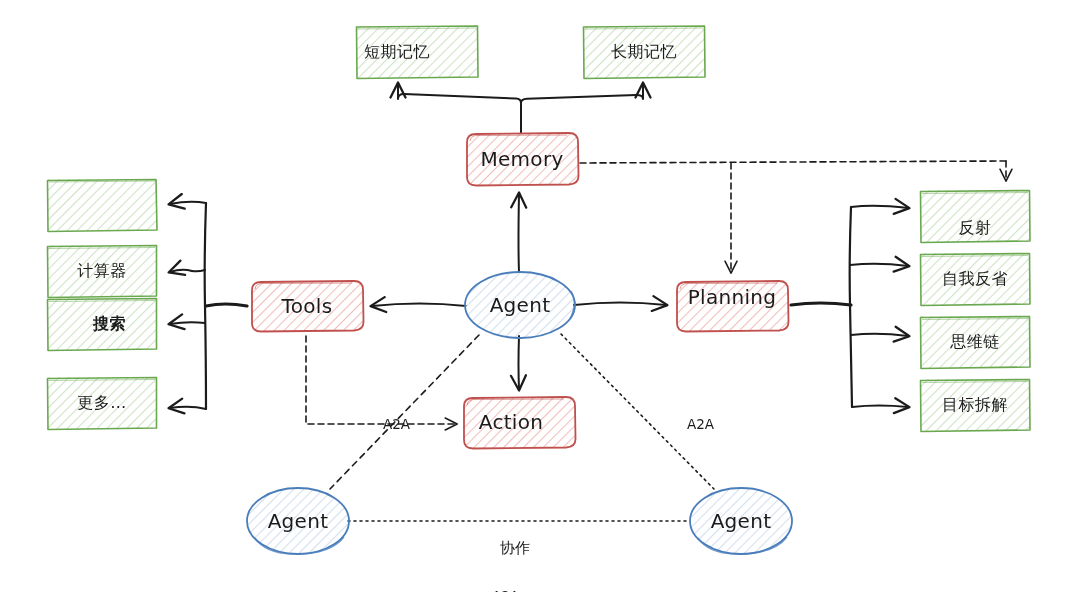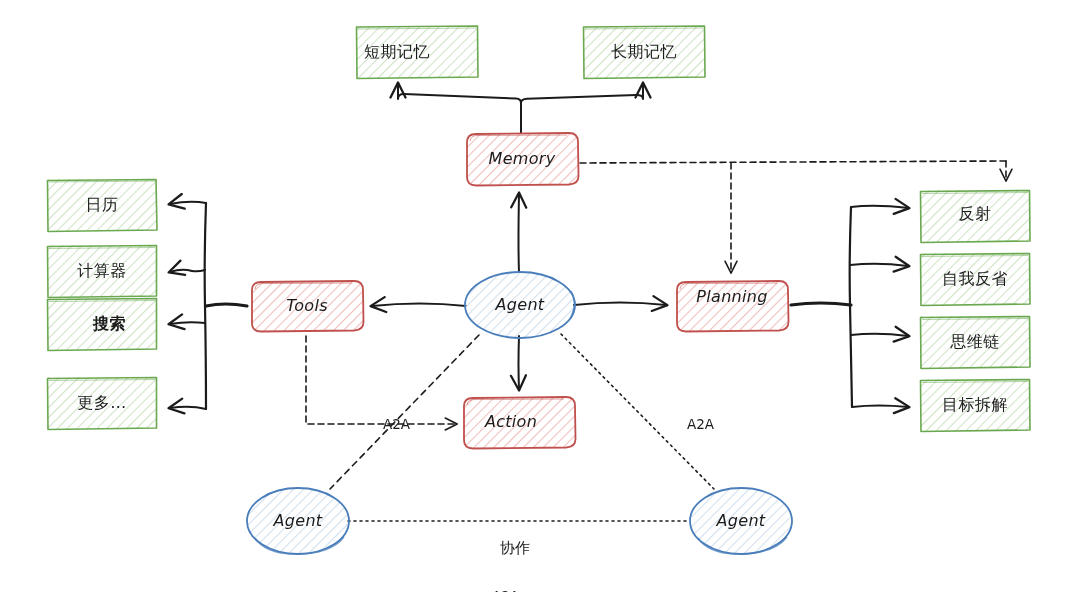--- a/index.html
+++ b/index.html
@@ -36,23 +36,22 @@
     color: #1b1b1b;
     line-height: 1.15;
   }
   .cn-label {
     font-family: "DejaVu Sans", sans-serif;
     font-size: 16px;
     letter-spacing: 0.5px;
   }
   .en-label {
     font-family: "DejaVu Sans", sans-serif;
-    font-size: 16px;
+    font-size: 20px;
     letter-spacing: 0.3px;
-    font-style: italic;
   }
   .edge-label {
     position: absolute;
     font-family: "DejaVu Sans", sans-serif;
     font-size: 13.5px;
     color: #1b1b1b;
     white-space: nowrap;
     pointer-events: none;
     margin-top: 48px;
   }
@@ -256,26 +255,25 @@
   <div class="node-label en-label" style="left:676px; top:281px; width:112px; height:32px;">Planning</div>
 
   <div class="node-label en-label" style="left:463px; top:397px; width:96px; height:51px;">Action</div>
 
   <div class="node-label en-label" style="left:465px; top:289px; width:110px; height:32px;">Agent</div>
 
   <div class="node-label en-label" style="left:247px; top:505px; width:102px; height:32px;">Agent</div>
 
   <div class="node-label en-label" style="left:690px; top:505px; width:102px; height:32px;">Agent</div>
 
-  <div class="node-label cn-label" style="left:47px; top:179px; width:110px; height:52px;">日历</div>
   <div class="node-label cn-label" style="left:47px; top:245px; width:110px; height:52px;">计算器</div>
   <div class="node-label cn-label" style="left:58px; top:298px; width:103px; height:52px;font-weight:bold;">搜索</div>
   <div class="node-label cn-label" style="left:47px; top:377px; width:110px; height:52px;">更多…</div>
 
-  <div class="node-label cn-label" style="left:920px; top:188px; width:110px; height:52px;">反射</div>
+  <div class="node-label cn-label" style="left:920px; top:202px; width:110px; height:52px;">反射</div>
   <div class="node-label cn-label" style="left:920px; top:253px; width:110px; height:52px;">自我反省</div>
   <div class="node-label cn-label" style="left:920px; top:316px; width:110px; height:52px;">思维链</div>
   <div class="node-label cn-label" style="left:920px; top:379px; width:110px; height:52px;">目标拆解</div>
 
   <div class="edge-label" style="left:383px; top:368px;">A2A</div>
 
   <div class="edge-label" style="left:687px; top:368px;">A2A</div>
 
   <div class="edge-label cn" style="left:500px; top:491px;">协作</div>
 

